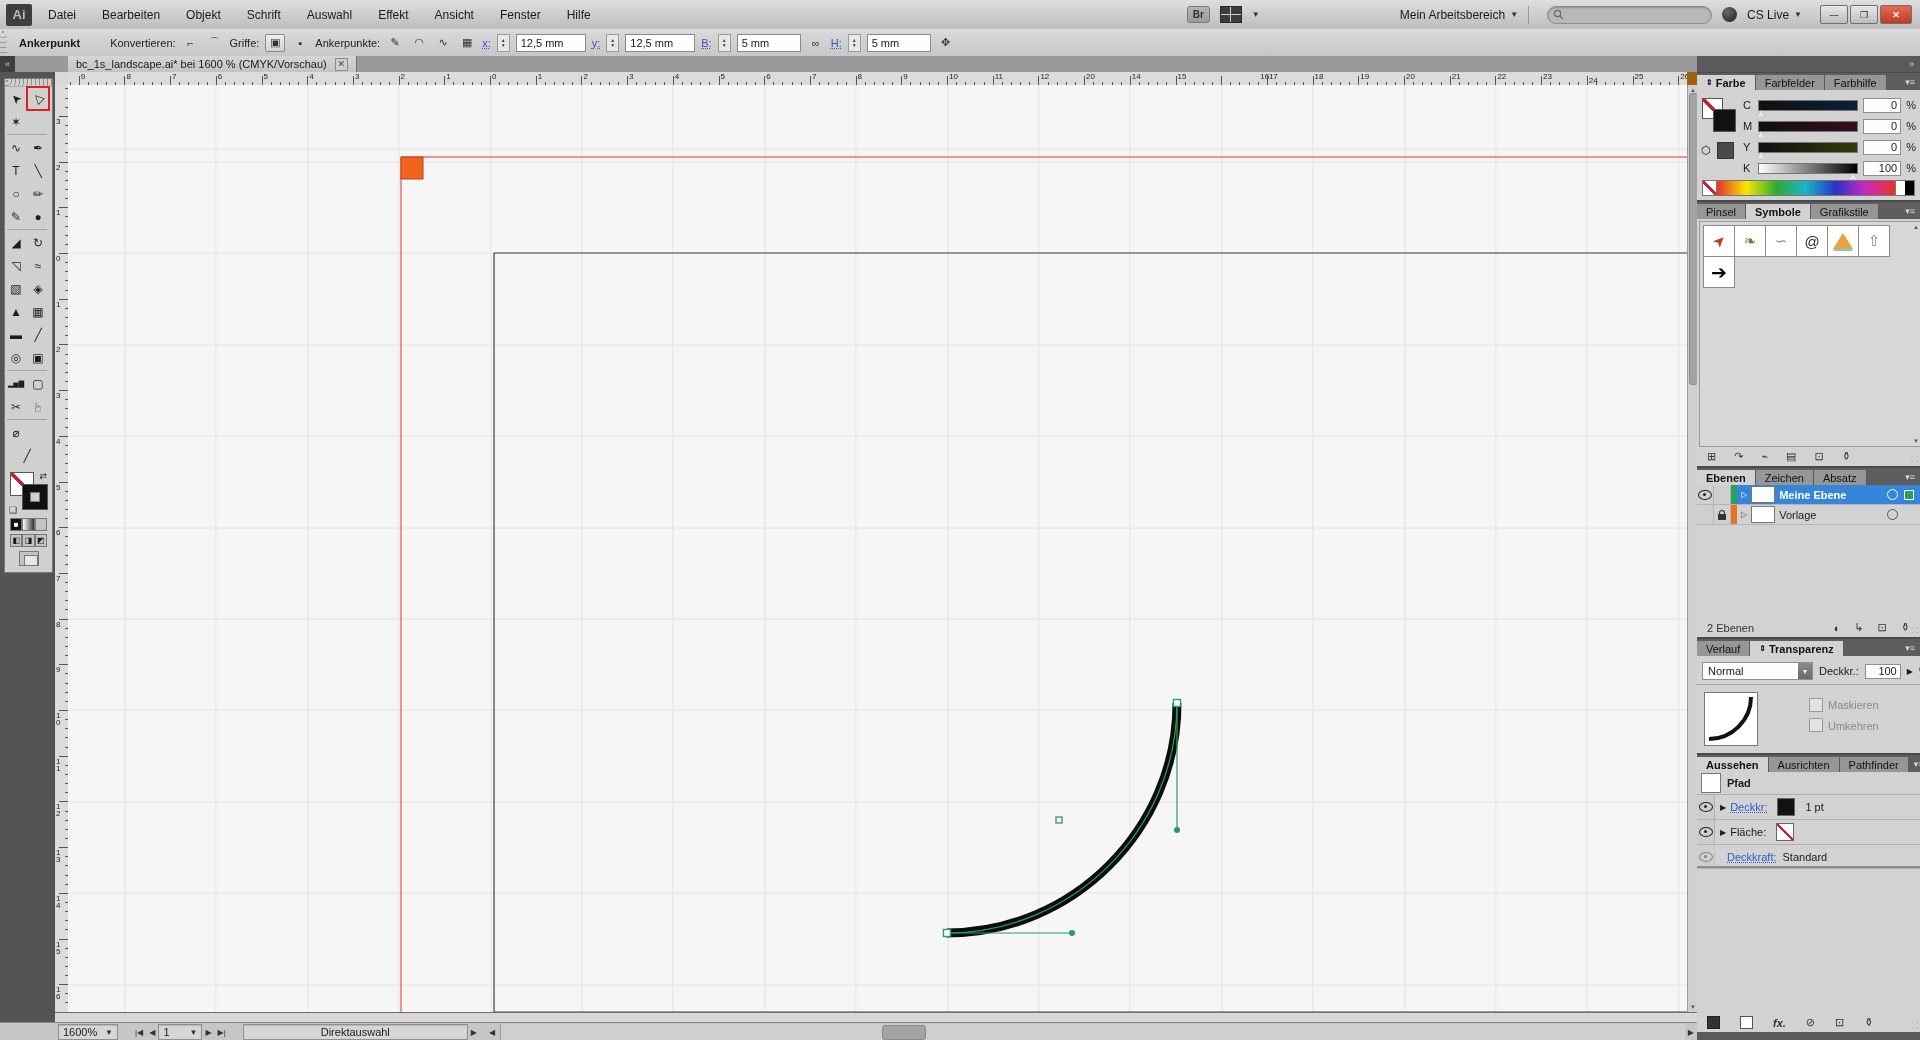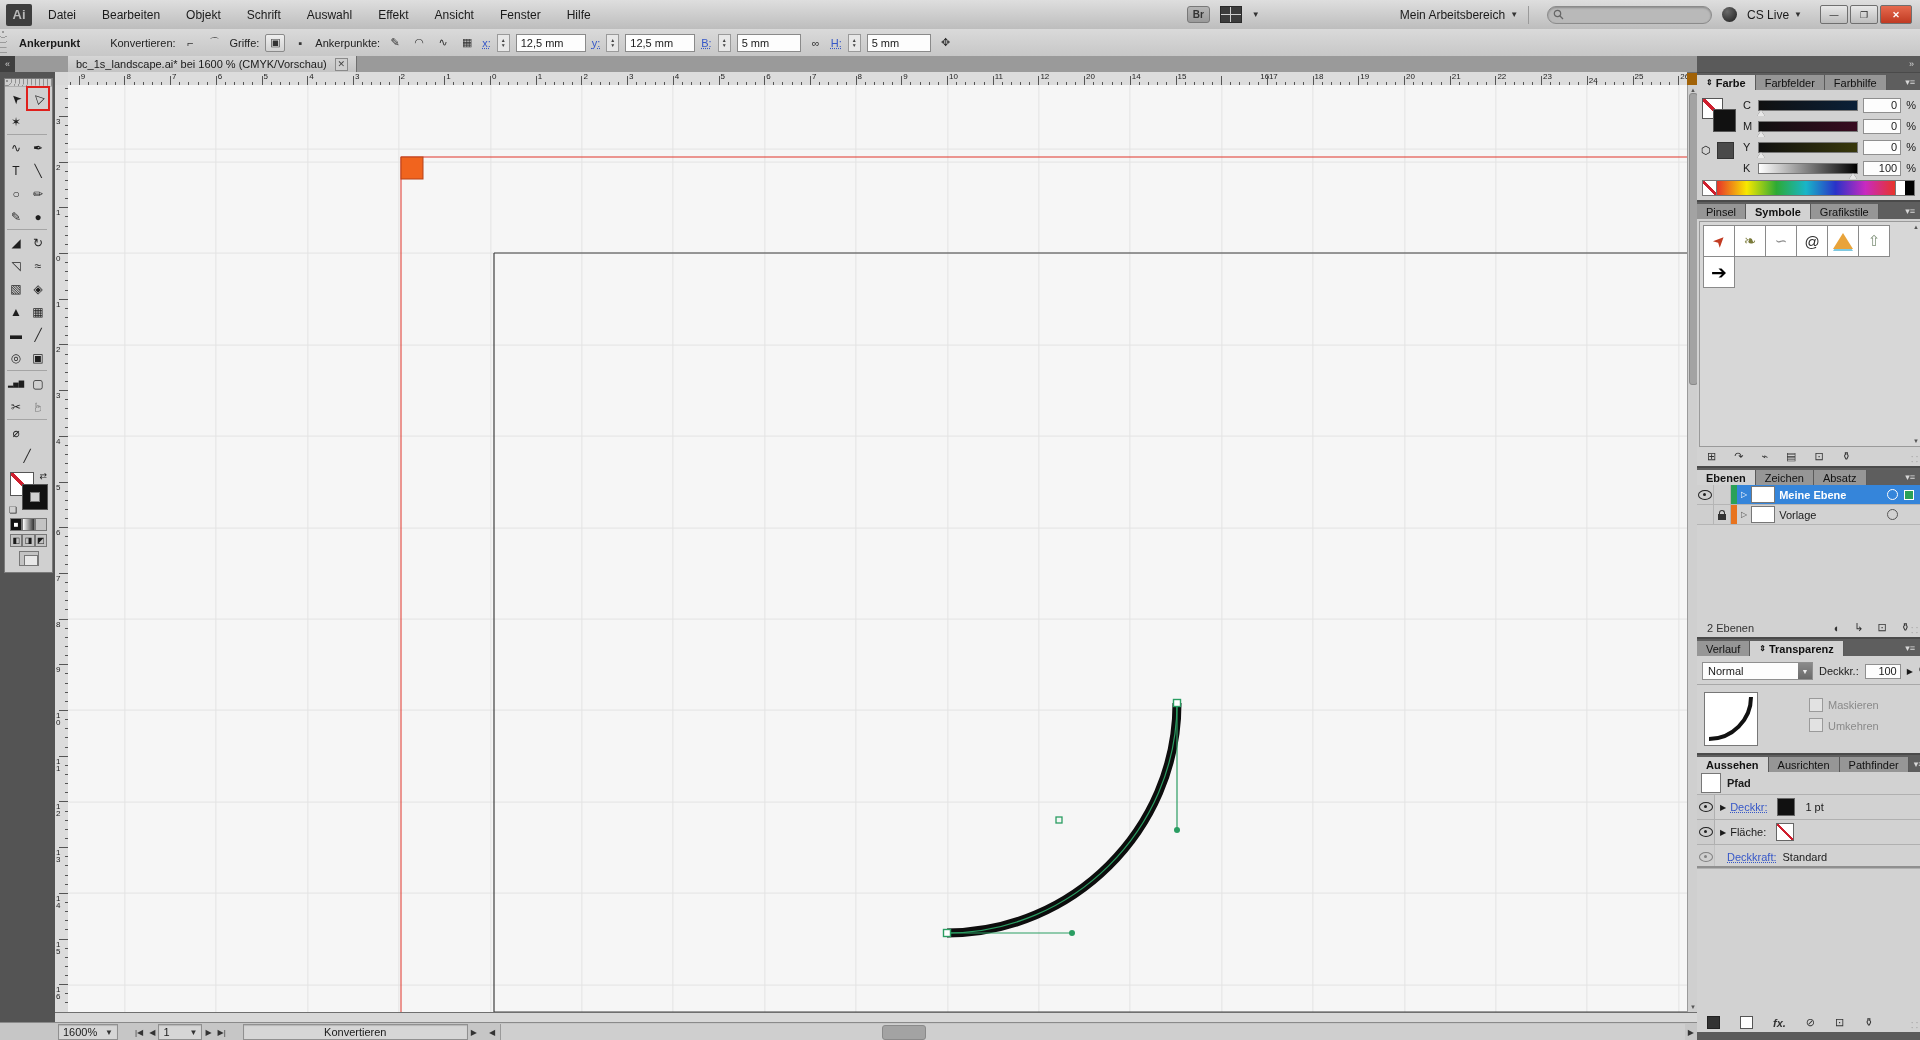--- a/index.html
+++ b/index.html
@@ -695,21 +695,21 @@
     <span class="navbtn">|◀</span>
     <span class="navbtn">◀</span>
     <span class="sunken" style="width:34px;justify-content:space-between">
         <span>1</span>
         <span class="caret">▼</span>
       </span>
     <span class="navbtn">▶</span>
     <span class="navbtn">▶|</span>
     <span style="width:14px"></span>
     <span class="sunken" style="width:215px;justify-content:center">
-        <span>Konvertieren</span>
+        <span>Direktauswahl</span>
       </span>
     <span class="navbtn">▶</span>
     <span style="width:6px"></span>
     <span class="navbtn">◀</span>
     <div class="htrack">
         <div class="hthumb"></div>
       </div>
     <span class="navbtn">▶</span>
   </div>
 

